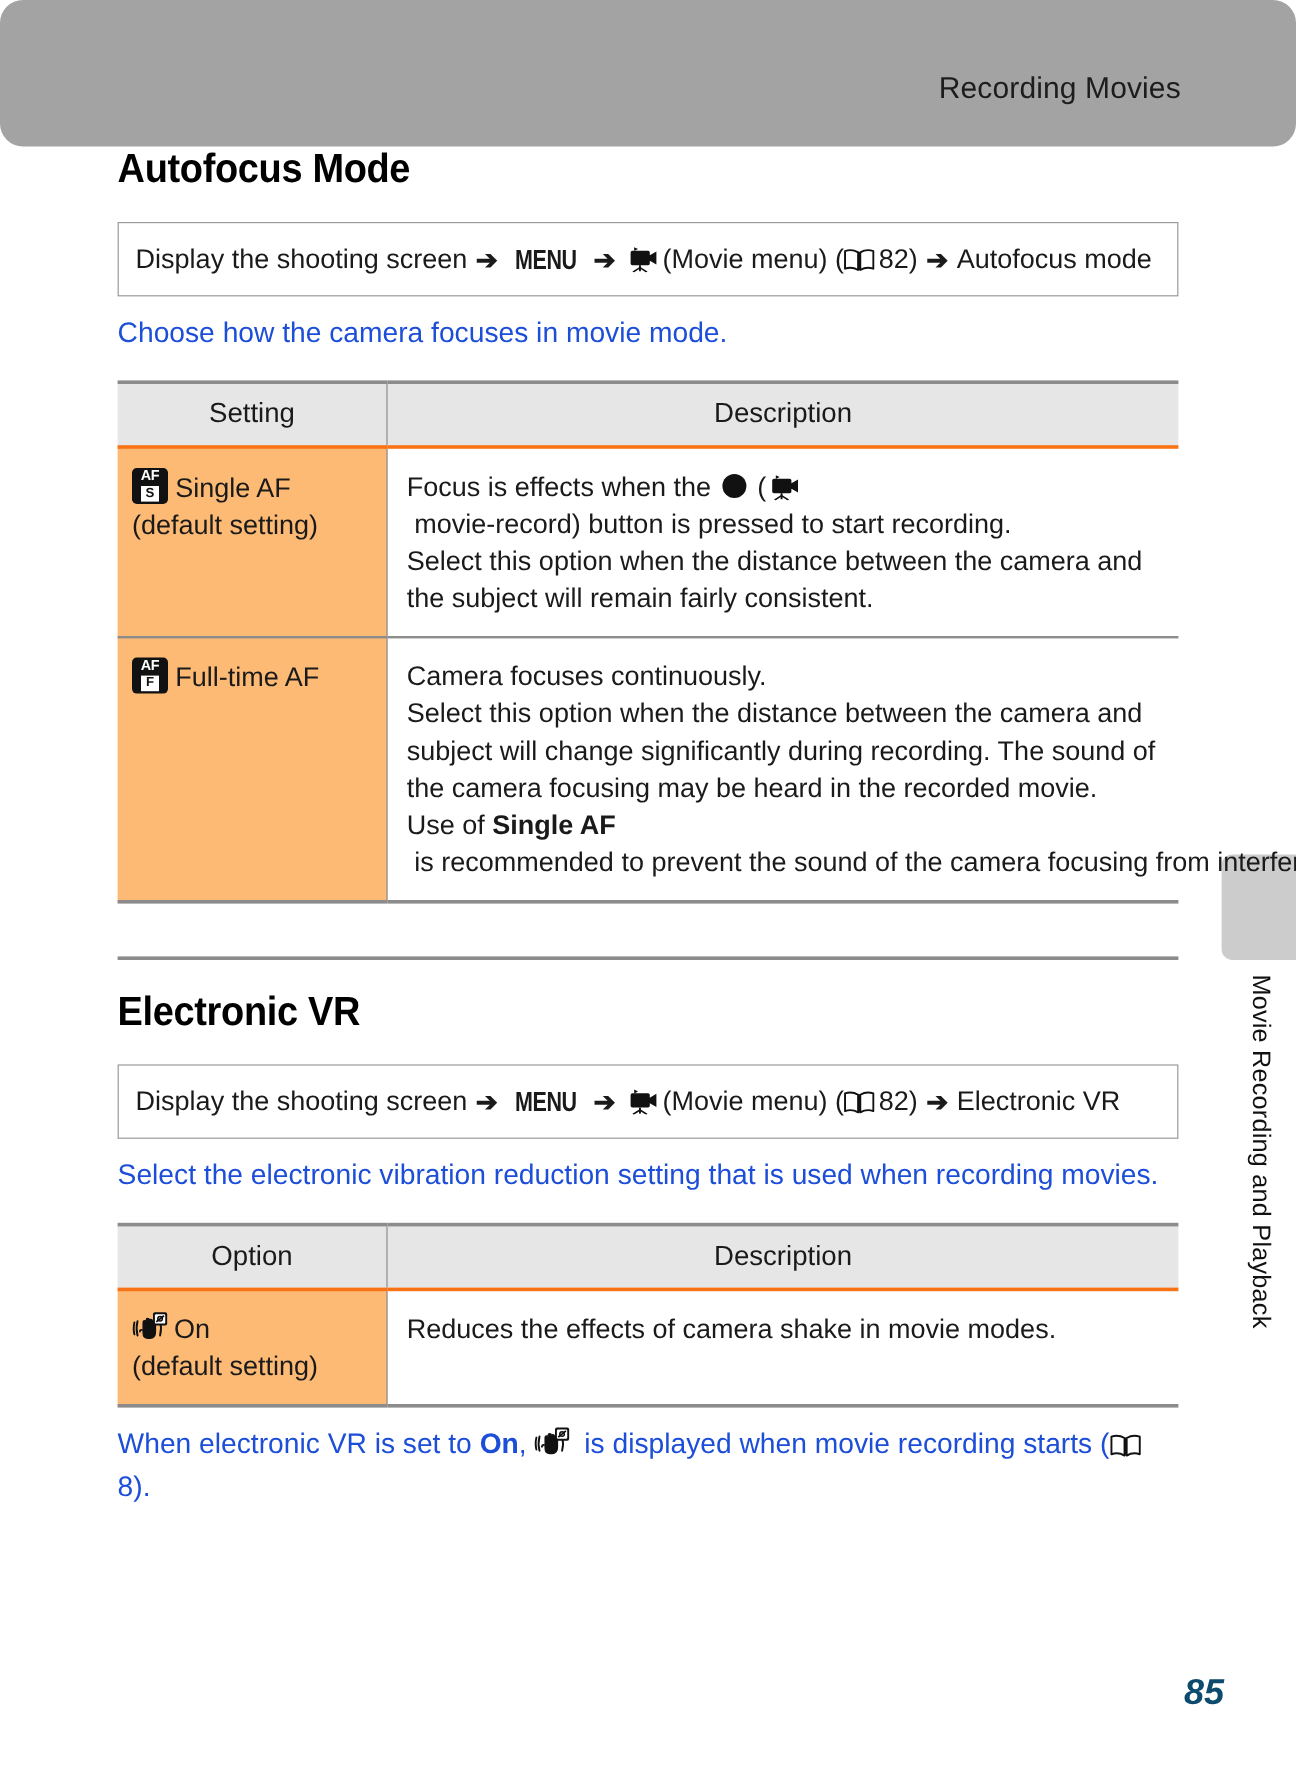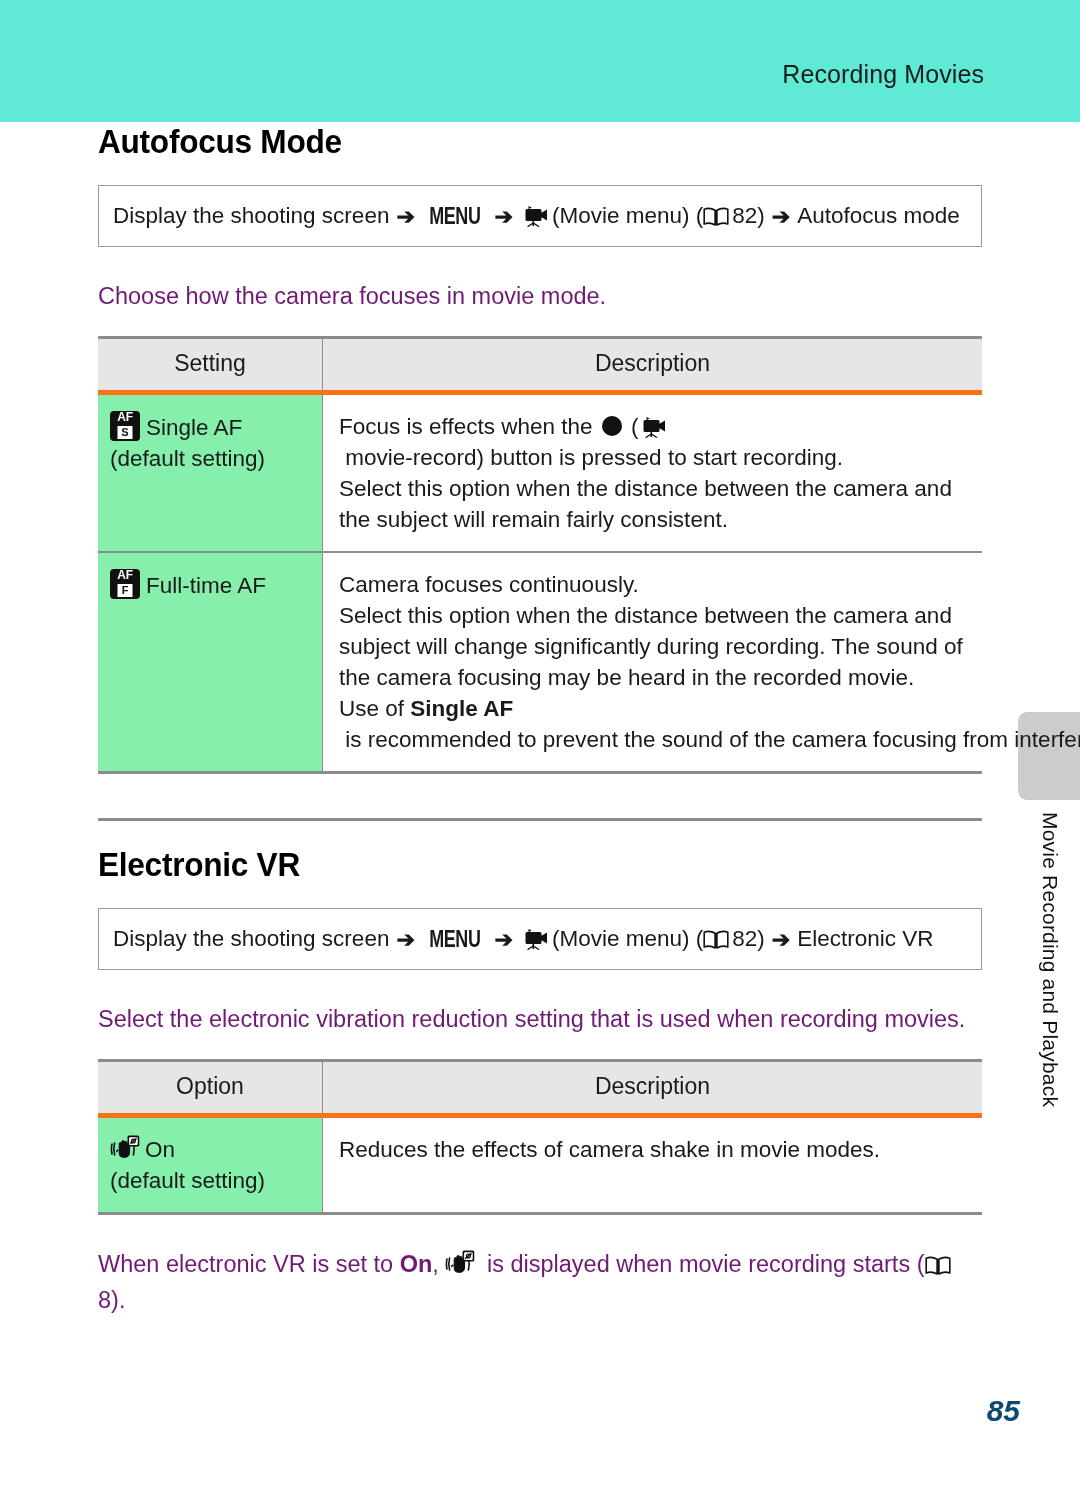--- a/index.html
+++ b/index.html
@@ -16,21 +16,22 @@
     overflow: hidden;
   }
 
   
   .header-band {
     position: absolute;
     left: 0;
     top: 0;
     width: 1080px;
     height: 122px;
-    background: #5eead4;
+    background: #a3a3a3;
+    border-radius: 19px;
   }
   .header-title {
     position: absolute;
     right: 96px;
     top: 74px;
     font-size: 25px;
     color: #1d1d1d;
     letter-spacing: 0.1px;
     white-space: nowrap;
     transform: translateY(-50%);
@@ -91,22 +92,22 @@
     transform: scaleX(0.78);
     transform-origin: center;
     display: inline-block;
     font-family: "Liberation Sans", sans-serif;
   }
 
   
   p.body-text {
     font-size: 23.5px;
     line-height: 36px;
-    margin: 31px 0 0 0;
-    color: #701a75;
+    margin: 12px 0 0 0;
+    color: #1d4ed8;
   }
   .bold { font-weight: bold; }
 
   
   table.spec {
     width: 884px;
     border-collapse: collapse;
     margin-top: 22px;
     table-layout: fixed;
   }
@@ -115,26 +116,26 @@
     font-weight: normal;
     font-size: 22.5px;
     line-height: 31px;
     color: #1a1a1a;
   }
   table.spec thead th {
     background: #e6e6e6;
     text-align: center;
     padding: 9px 0 11px 0;
     border-top: 3px solid #8c8c8c;
-    border-bottom: 5px solid #f97316;
+    border-bottom: 3px solid #f97316;
     font-size: 23px;
   }
   table.spec thead th.col-a { border-right: 1px solid #8c8c8c; }
   table.spec tbody td.col-a {
-    background: #86efac;
+    background: #fdba74;
     border-right: 1px solid #8c8c8c;
     border-bottom: 2px solid #8c8c8c;
     padding: 16px 24px 16px 12px;
   }
   table.spec tbody td.col-b {
     background: #ffffff;
     border-bottom: 2px solid #8c8c8c;
     padding: 16px 14px 16px 16px;
   }
   table.spec tbody tr:last-child td { border-bottom: 3px solid #8c8c8c; }

